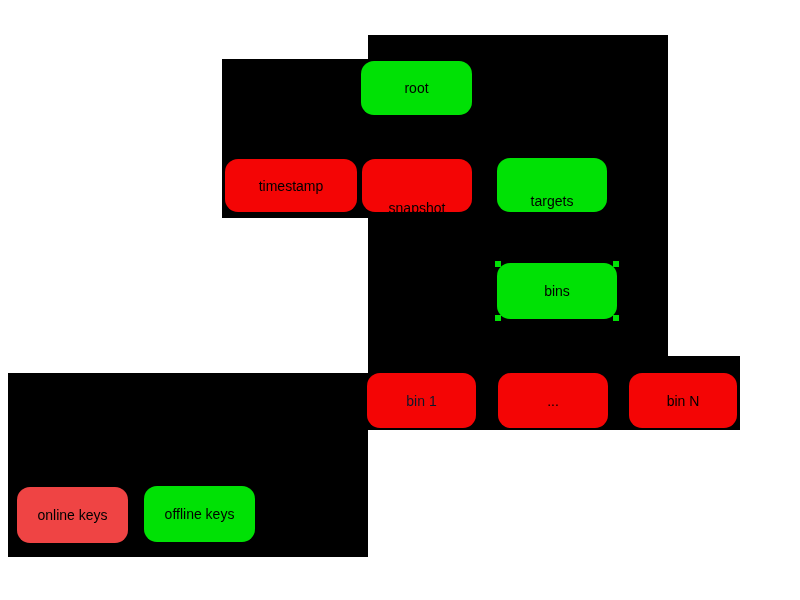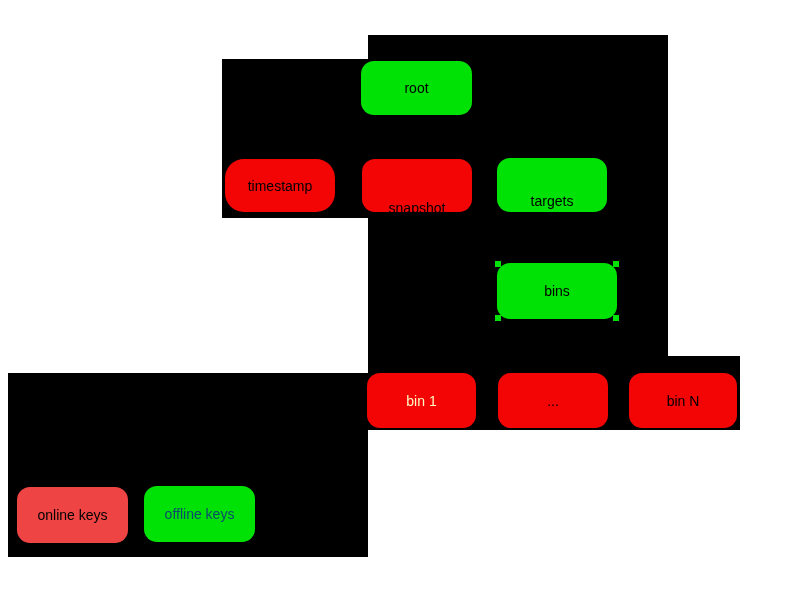--- a/index.html
+++ b/index.html
@@ -46,45 +46,45 @@
   <div>
       <div class="panel" style="left: 368px; top: 35px; width: 300px; height: 395px; background: rgb(0, 0, 0);"></div>
       <div class="panel" style="left: 222px; top: 59px; width: 146px; height: 159px; background: rgb(0, 0, 0);"></div>
       <div class="panel" style="left: 368px; top: 356px; width: 372px; height: 74px; background: rgb(0, 0, 0);"></div>
       <div class="panel" style="left: 8px; top: 373px; width: 360px; height: 184px; background: rgb(0, 0, 0);"></div>
     </div>
   <div>
       <div class="node" style="left: 361px; top: 61px; width: 111px; height: 54px; background: rgb(0, 225, 5); text-align: right;">
         <span class="node-label" style="color: rgb(0, 0, 0);">root</span>
       </div>
-      <div class="node" style="left: 225px; top: 159px; width: 110px; height: 53px; background: rgb(244, 5, 5); border-radius: 19px;">
+      <div class="node" style="left: 225px; top: 159px; width: 132px; height: 53px; background: rgb(244, 5, 5);">
         <span class="node-label" style="color: rgb(0, 0, 0);">timestamp</span>
       </div>
       <div class="node" style="left: 362px; top: 159px; width: 110px; height: 53px; background: rgb(244, 5, 5);">
         <span class="node-label" style="color: rgb(0, 0, 0); margin-top: 44px;">snapshot</span>
       </div>
       <div class="node" style="left: 497px; top: 158px; width: 110px; height: 54px; background: rgb(0, 225, 5);">
         <span class="node-label" style="color: rgb(0, 0, 0); margin-top: 32px;">targets</span>
       </div>
       <div class="node" style="left: 497px; top: 263px; width: 120px; height: 56px; background: rgb(0, 225, 5);">
         <span class="node-label" style="color: rgb(0, 0, 0);">bins</span>
         <div class="handle tl" style="background: rgb(0, 225, 5);"></div>
         <div class="handle tr" style="background: rgb(0, 225, 5);"></div>
         <div class="handle bl" style="background: rgb(0, 225, 5);"></div>
         <div class="handle br" style="background: rgb(0, 225, 5);"></div>
       </div>
       <div class="node" style="left: 367px; top: 373px; width: 109px; height: 55px; background: rgb(244, 5, 5);">
-        <span class="node-label" style="color: #fef9c3;">bin 1</span>
+        <span class="node-label" style="color: #0f172a;">bin 1</span>
       </div>
       <div class="node" style="left: 498px; top: 373px; width: 110px; height: 55px; background: rgb(244, 5, 5);">
         <span class="node-label" style="color: rgb(0, 0, 0);">...</span>
       </div>
       <div class="node" style="left: 629px; top: 373px; width: 108px; height: 55px; background: rgb(244, 5, 5);">
         <span class="node-label" style="color: rgb(0, 0, 0);">bin N</span>
       </div>
       <div class="node" style="left: 17px; top: 487px; width: 111px; height: 56px; background: #ef4444;">
         <span class="node-label" style="color: rgb(0, 0, 0);">online keys</span>
       </div>
       <div class="node" style="left: 144px; top: 486px; width: 111px; height: 56px; background: rgb(0, 225, 5);">
-        <span class="node-label" style="color: #0c4a6e;">offline keys</span>
+        <span class="node-label" style="color: #000000;">offline keys</span>
       </div>
     </div>
 </div>
 
 </body></html>

